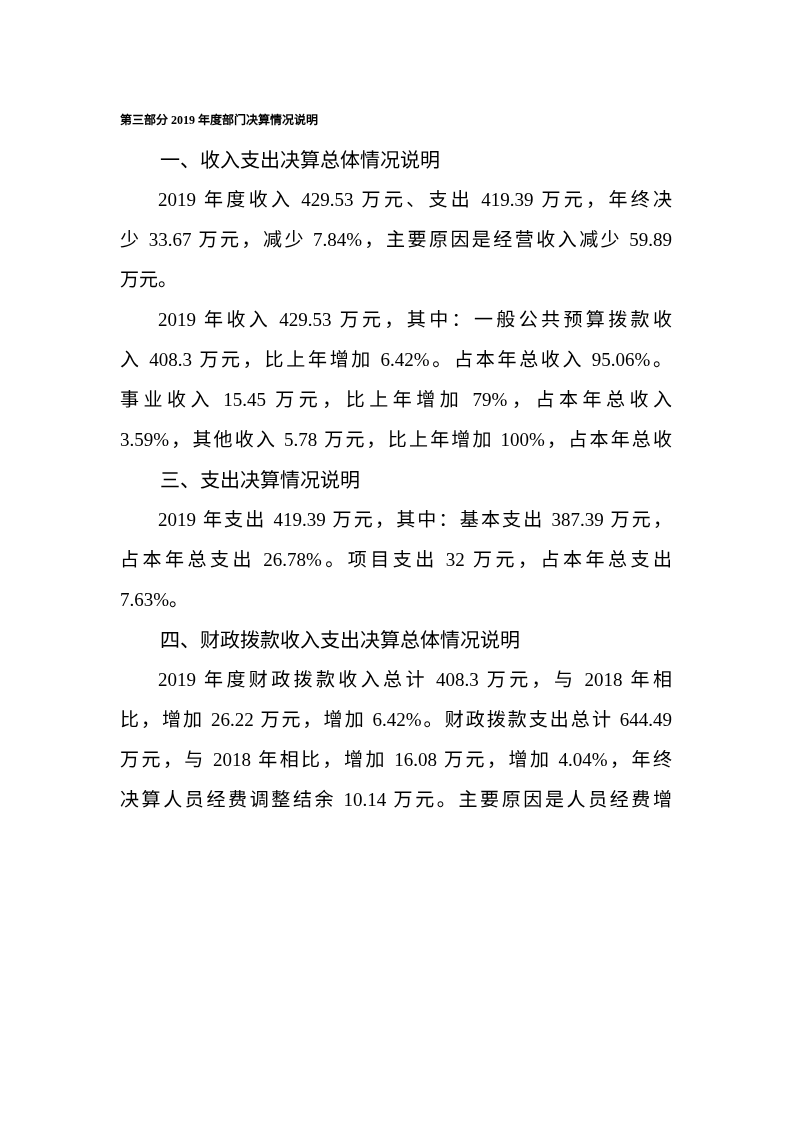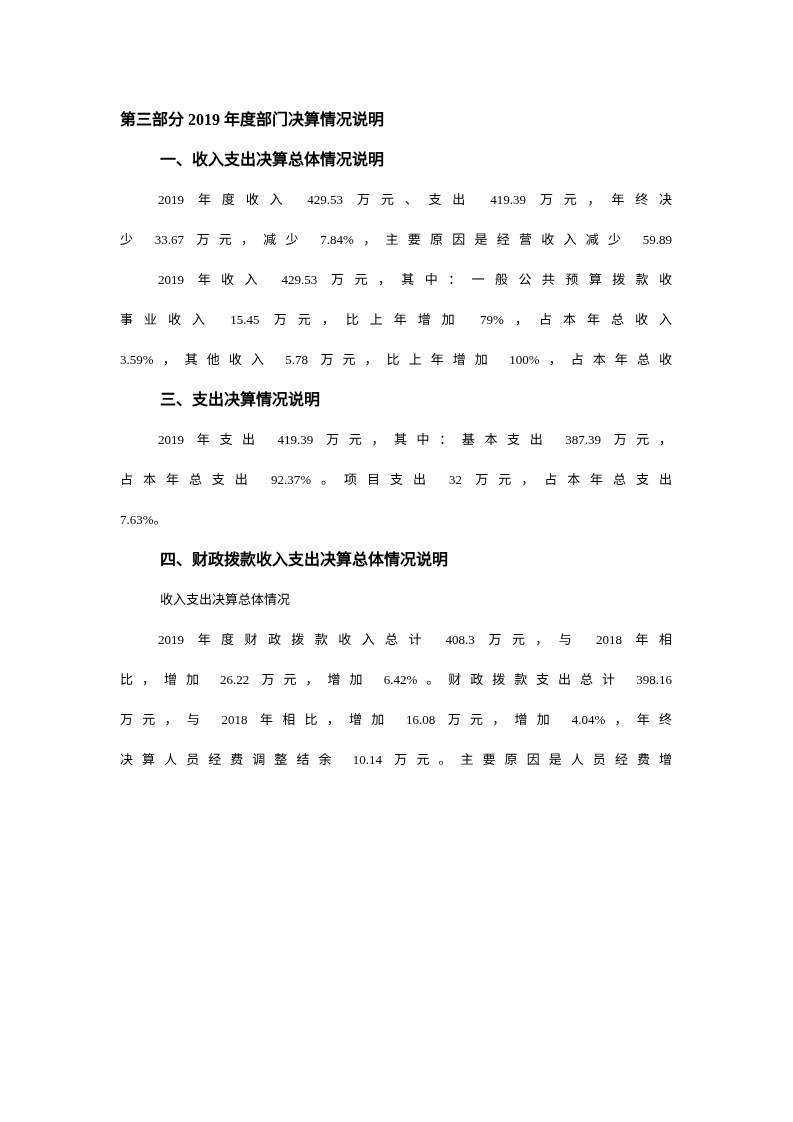--- a/index.html
+++ b/index.html
@@ -18,31 +18,31 @@
   }
   .content {
     position: absolute;
     left: 120px;
     top: 100px;
     width: 552px;
   }
   .line {
     height: 40px;
     line-height: 40px;
-    font-size: 13px;
+    font-size: 19px;
     overflow: hidden;
     white-space: normal;
   }
   .title {
     font-weight: bold;
-    font-size: 16px;
+    font-size: 12px;
   }
   .heading {
-    font-weight: bold;
-    font-size: 16px;
+    font-weight: normal;
+    font-size: 20px;
     text-indent: 40px;
   }
   .sub {
     text-indent: 40px;
   }
   .first {
     text-indent: 38px;
     text-align: justify;
     text-align-last: justify;
   }
@@ -58,31 +58,32 @@
 <body>
 
 <div class="page">
   <div class="content">
 
     <div class="line title">第三部分 2019 年度部门决算情况说明</div>
 
     <div class="line heading">一、收入支出决算总体情况说明</div>
     <div class="line first">2019 年度收入 429.53 万元、支出 419.39 万元，年终决</div>
     <div class="line cont">少 33.67 万元，减少 7.84%，主要原因是经营收入减少 59.89</div>
+    <div class="line end">万元。</div>
 
     <div class="line first">2019 年收入 429.53 万元，其中：一般公共预算拨款收</div>
+    <div class="line cont">入 408.3 万元，比上年增加 6.42%。占本年总收入 95.06%。</div>
     <div class="line cont">事业收入 15.45 万元，比上年增加 79%，占本年总收入</div>
     <div class="line cont">3.59%，其他收入 5.78 万元，比上年增加 100%，占本年总收</div>
 
     <div class="line heading">三、支出决算情况说明</div>
     <div class="line first">2019 年支出 419.39 万元，其中：基本支出 387.39 万元，</div>
-    <div class="line cont">占本年总支出 92.37%。项目支出 32 万元，占本年总支出</div>
+    <div class="line cont">占本年总支出 26.78%。项目支出 32 万元，占本年总支出</div>
     <div class="line end">7.63%。</div>
 
     <div class="line heading">四、财政拨款收入支出决算总体情况说明</div>
-    <div class="line sub">收入支出决算总体情况</div>
     <div class="line first">2019 年度财政拨款收入总计 408.3 万元，与 2018 年相</div>
-    <div class="line cont">比，增加 26.22 万元，增加 6.42%。财政拨款支出总计 398.16</div>
+    <div class="line cont">比，增加 26.22 万元，增加 6.42%。财政拨款支出总计 644.49</div>
     <div class="line cont">万元，与 2018 年相比，增加 16.08 万元，增加 4.04%，年终</div>
     <div class="line cont">决算人员经费调整结余 10.14 万元。主要原因是人员经费增</div>
 
   </div>
 </div>
 
 </body></html>

